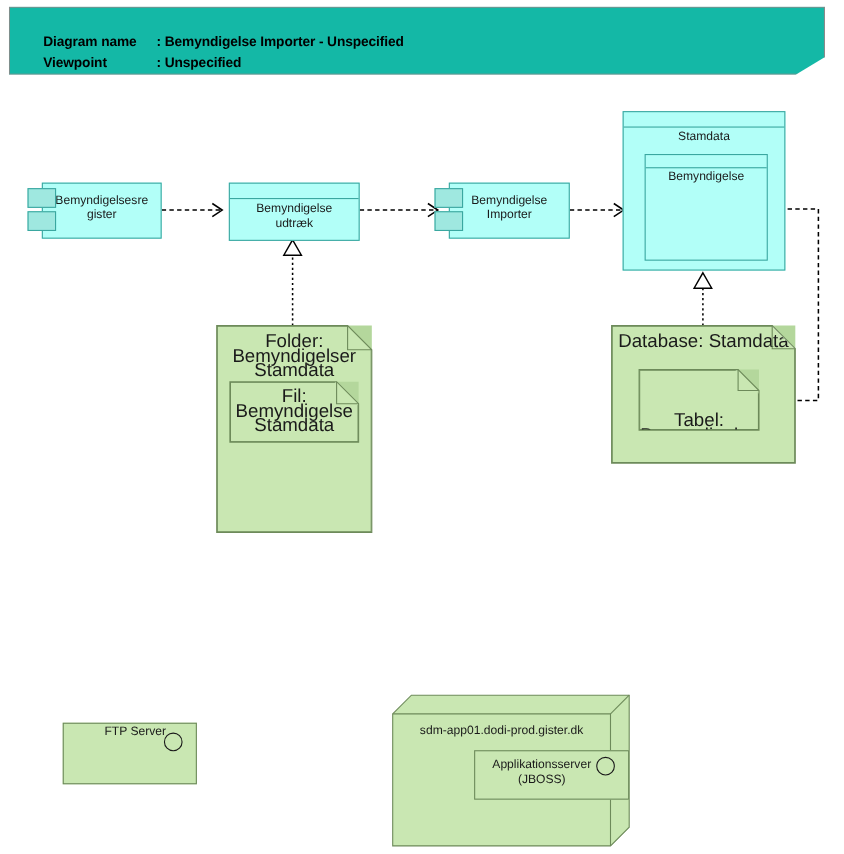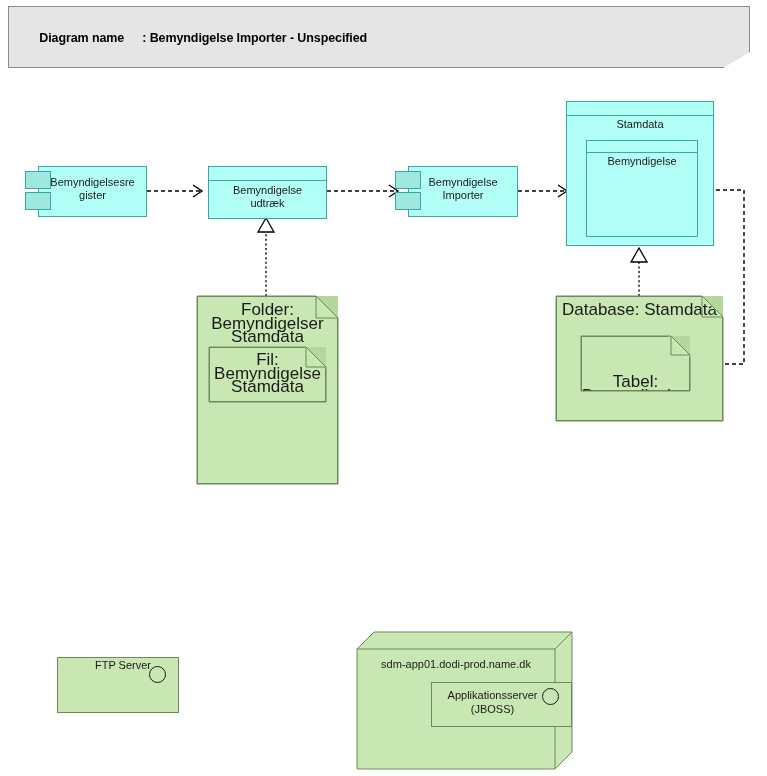--- a/index.html
+++ b/index.html
@@ -19,21 +19,21 @@
     left: 0; top: 0;
     width: 767px;
     height: 776px;
   }
   .abs { position: absolute; box-sizing: border-box; }
 
   
   .header {
     left: 8px; top: 6px;
     width: 742px; height: 62px;
-    background: #e5e5e5;
+    background: #14b8a6;
     border: 1px solid #8a8a8a;
     -webkit-clip-path: polygon(0 0, 100% 0, 100% 74%, 96.4% 100%, 0 100%);
     clip-path: polygon(0 0, 100% 0, 100% 74%, 96.4% 100%, 0 100%);
   }
   .header-line {
     position: absolute;
     left: 10px;
     font-size: 12.5px;
     font-weight: bold;
     color: #000;
@@ -130,20 +130,23 @@
 </style>
 </head>
 <body>
 
 <div id="canvas">
 
   <div class="abs header">
     <div class="header-line hdr-l1">
       <span class="hdr-label">Diagram name</span><span>: </span><span>Bemyndigelse Importer - Unspecified</span>
     </div>
+    <div class="header-line hdr-l2">
+      <span class="hdr-label">Viewpoint</span><span>: </span><span>Unspecified</span>
+    </div>
   </div>
 
   <svg class="abs" style="left:0;top:0;width:767px;height:776px;">
 
     <g>
       <path class="dash" d="M147,191 L200,191"></path>
       <path class="arrow-open" d="M193,185 L202,191 L193,197"></path>
     </g>
 
     <g>
@@ -247,21 +250,21 @@
     <div class="node-label" style="top:0;right:22px;left:0;padding-left:32px;">FTP Server</div>
     <div class="exec-circle" style="right:12px;top:8px;"></div>
   </div>
 
   <svg class="abs" style="left:357px;top:632px;width:215px;height:137px;">
     <polygon points="0,17 17,0 215,0 215,120 198,137 0,137" fill="#c9e7b2" stroke="#6d8a5a" stroke-width="1"></polygon>
     <polyline points="0,17 198,17 198,137" fill="none" stroke="#6d8a5a" stroke-width="1"></polyline>
     <polyline points="198,17 215,0" fill="none" stroke="#6d8a5a" stroke-width="1"></polyline>
   </svg>
   <div class="abs" style="left:357px;top:649px;width:198px;height:120px;">
-    <div class="node-label" style="top:8px;">sdm-app01.dodi-prod.name.dk</div>
+    <div class="node-label" style="top:8px;">sdm-app01.dodi-prod.gister.dk</div>
   </div>
 
   <div class="abs node-plain" style="left:383px;top:682px;width:141px;height:45px;margin-left:48px;">
     <div class="node-label" style="top:5px;right:18px;left:0;">Applikationsserver
 (JBOSS)</div>
     <div class="exec-circle" style="right:12px;top:5px;"></div>
   </div>
 
 </div>
 

